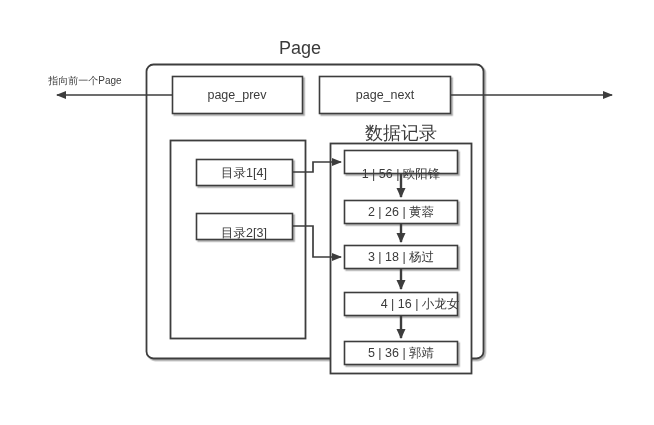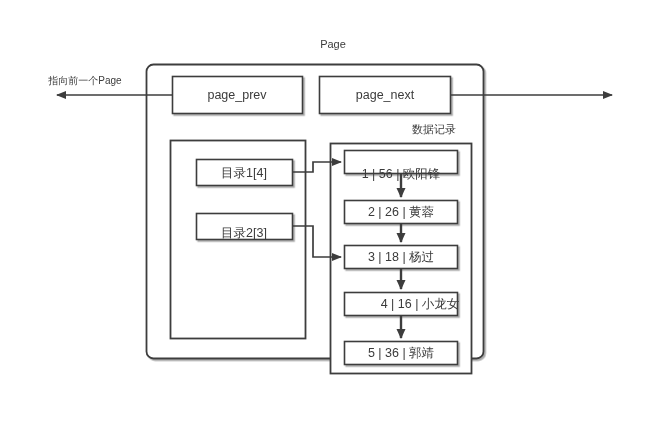--- a/index.html
+++ b/index.html
@@ -27,22 +27,21 @@
     height: 425px;
   }
   .lbl {
     position: absolute;
     white-space: nowrap;
     color: #3b3b3b;
     line-height: 1;
     pointer-events: none;
   }
   .title-lbl {
-    font-size: 11px;
-    margin-left: 33px;
+    font-size: 18px;
   }
   .box-lbl {
     font-size: 12.5px;
   }
   .edge-lbl {
     font-size: 10px;
   }
   .center-x {
     transform: translateX(-50%);
   }

